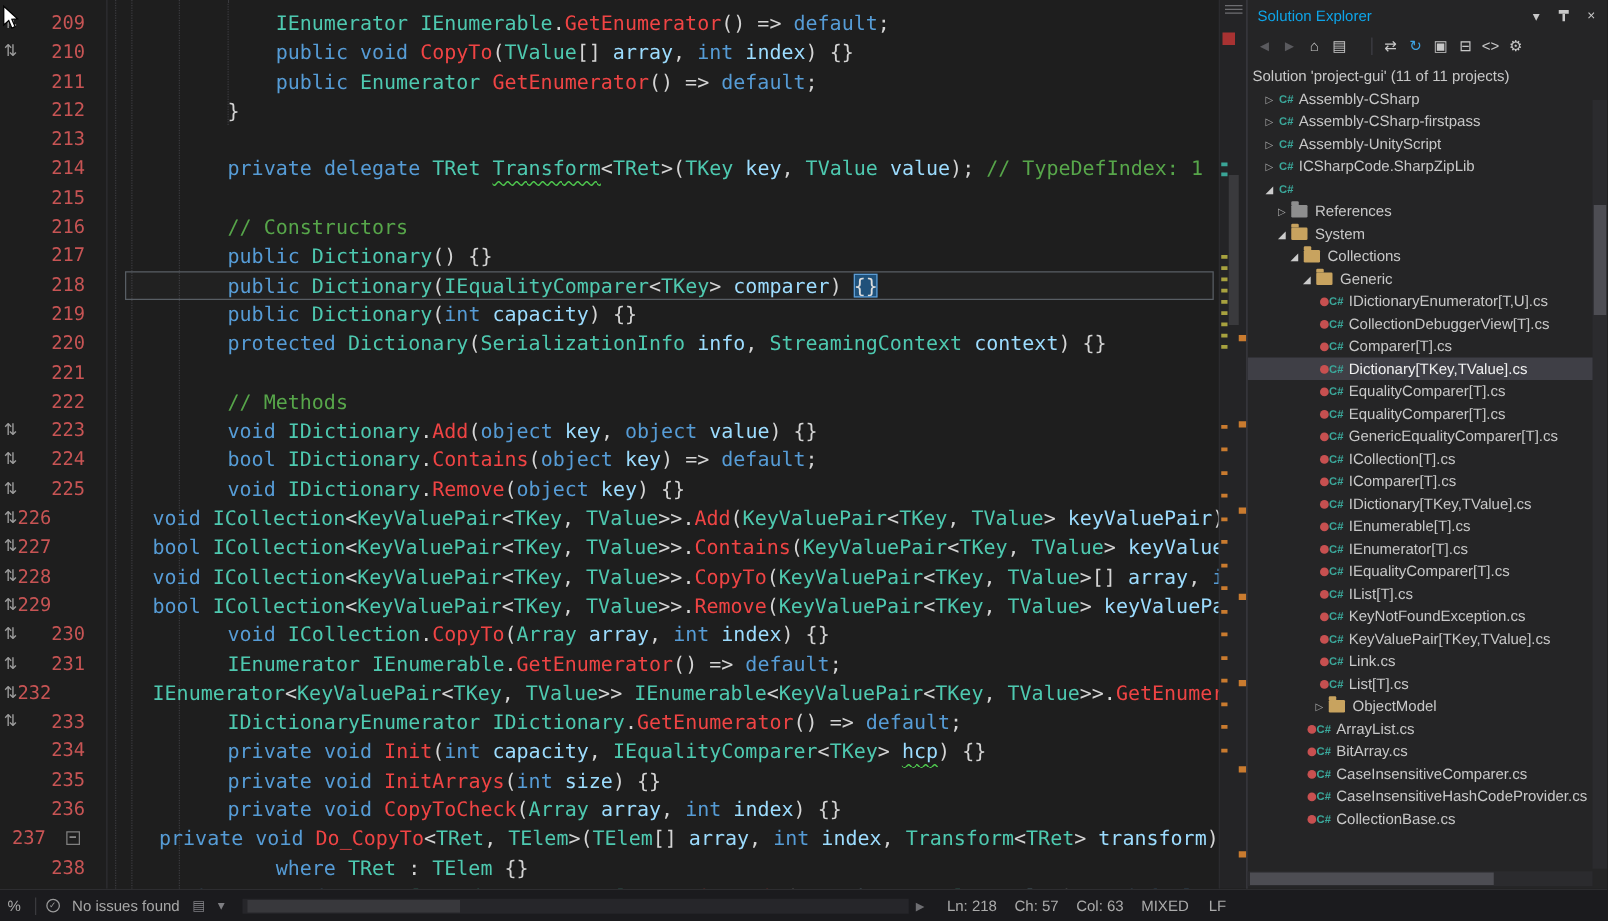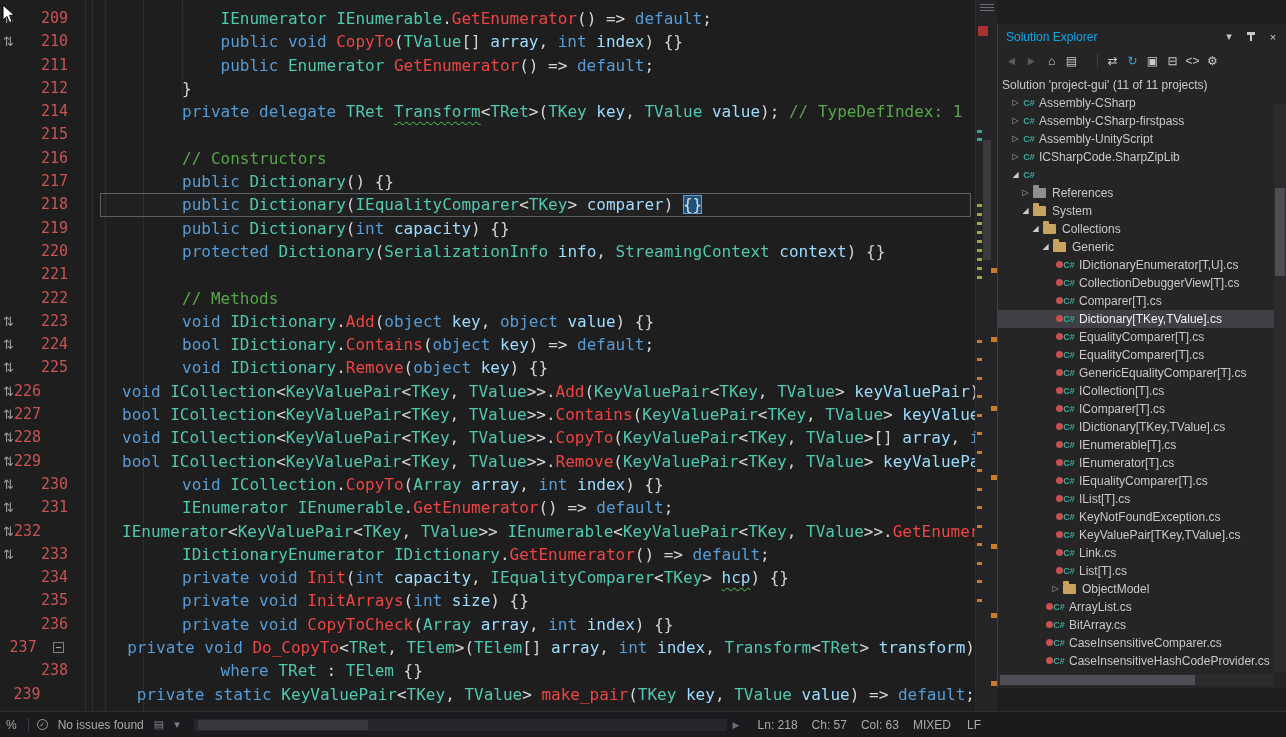--- a/index.html
+++ b/index.html
@@ -1,19 +1,19 @@
 <!DOCTYPE html>
 <html><head>
 <meta charset="utf-8">
 <style>
   * { margin:0; padding:0; box-sizing:border-box; }
   html,body { width:1286px; height:737px; overflow:hidden; background:#1E1E1E;
               font-family:"Liberation Sans", sans-serif; }
   .app { width:1286px; height:737px; display:flex; flex-direction:column; }
-  .top { display:flex; height:711px;align-items:center; }
+  .top { display:flex; height:711px; }
 
   
   .editor-wrap { position:relative; width:997px; height:711px; background:#1E1E1E; overflow:hidden; }
   .vguide { position:absolute; top:0; bottom:0; width:0; border-left:1px dotted #3A3A3E; z-index:1; }
   .vguide.solid { border-left:1px solid #2F2F33; }
   .vguide.short { bottom:auto; height:100px; }
   .code-rows { position:absolute; top:7px; left:0; width:975px; height:704px; overflow:hidden; z-index:2; }
   .code-row { display:flex; height:23.3px; line-height:23.3px; white-space:pre; position:relative;
               font-family:"DejaVu Sans Mono", monospace; font-size:16px; }
   .code-row.current::before { content:""; position:absolute; left:100px; right:4px; top:0; bottom:0;
@@ -113,20 +113,21 @@
       <div class="vguide" style="left:92px"></div>
       <div class="vguide" style="left:105px"></div>
       <div class="vguide" style="left:143px"></div>
       <div class="vguide short" style="left:182px"></div>
 
       <div class="code-rows" id="code-rows">
           <div class="code-row"><span class="gutter-cell">⇅</span><span class="num-cell">209</span><span class="outline-cell"></span><span class="code-cell" style="padding-left: 115.56px;"><span class="tk-t">IEnumerator</span><span class="tk-o"> </span><span class="tk-t">IEnumerable</span><span class="tk-o">.</span><span class="tk-m">GetEnumerator</span><span class="tk-o">() =&gt; </span><span class="tk-k">default</span><span class="tk-o">;</span></span></div>
           <div class="code-row"><span class="gutter-cell">⇅</span><span class="num-cell">210</span><span class="outline-cell"></span><span class="code-cell" style="padding-left: 115.56px;"><span class="tk-k">public</span><span class="tk-o"> </span><span class="tk-k">void</span><span class="tk-o"> </span><span class="tk-m">CopyTo</span><span class="tk-o">(</span><span class="tk-t">TValue</span><span class="tk-o">[] </span><span class="tk-v">array</span><span class="tk-o">, </span><span class="tk-k">int</span><span class="tk-o"> </span><span class="tk-v">index</span><span class="tk-o">) {}</span></span></div>
           <div class="code-row"><span class="gutter-cell"></span><span class="num-cell">211</span><span class="outline-cell"></span><span class="code-cell" style="padding-left: 115.56px;"><span class="tk-k">public</span><span class="tk-o"> </span><span class="tk-t">Enumerator</span><span class="tk-o"> </span><span class="tk-m">GetEnumerator</span><span class="tk-o">() =&gt; </span><span class="tk-k">default</span><span class="tk-o">;</span></span></div>
           <div class="code-row"><span class="gutter-cell"></span><span class="num-cell">212</span><span class="outline-cell"></span><span class="code-cell" style="padding-left: 77.04px;"><span class="tk-o">}</span></span></div>
+          <div class="code-row"><span class="gutter-cell"></span><span class="num-cell">213</span><span class="outline-cell"></span><span class="code-cell" style="padding-left: 0px;"></span></div>
           <div class="code-row"><span class="gutter-cell"></span><span class="num-cell">214</span><span class="outline-cell"></span><span class="code-cell" style="padding-left: 77.04px;"><span class="tk-k">private</span><span class="tk-o"> </span><span class="tk-k">delegate</span><span class="tk-o"> </span><span class="tk-t">TRet</span><span class="tk-o"> </span><span class="tk-t tk-sq">Transform</span><span class="tk-o">&lt;</span><span class="tk-t">TRet</span><span class="tk-o">&gt;(</span><span class="tk-t">TKey</span><span class="tk-o"> </span><span class="tk-v">key</span><span class="tk-o">, </span><span class="tk-t">TValue</span><span class="tk-o"> </span><span class="tk-v">value</span><span class="tk-o">); </span><span class="tk-c">// TypeDefIndex: 1</span></span></div>
           <div class="code-row"><span class="gutter-cell"></span><span class="num-cell">215</span><span class="outline-cell"></span><span class="code-cell" style="padding-left: 0px;"></span></div>
           <div class="code-row"><span class="gutter-cell"></span><span class="num-cell">216</span><span class="outline-cell"></span><span class="code-cell" style="padding-left: 77.04px;"><span class="tk-c">// Constructors</span></span></div>
           <div class="code-row"><span class="gutter-cell"></span><span class="num-cell">217</span><span class="outline-cell"></span><span class="code-cell" style="padding-left: 77.04px;"><span class="tk-k">public</span><span class="tk-o"> </span><span class="tk-t">Dictionary</span><span class="tk-o">() {}</span></span></div>
           <div class="code-row current"><span class="gutter-cell"></span><span class="num-cell">218</span><span class="outline-cell"></span><span class="code-cell" style="padding-left: 77.04px;"><span class="tk-k">public</span><span class="tk-o"> </span><span class="tk-t">Dictionary</span><span class="tk-o">(</span><span class="tk-t">IEqualityComparer</span><span class="tk-o">&lt;</span><span class="tk-t">TKey</span><span class="tk-o">&gt; </span><span class="tk-v">comparer</span><span class="tk-o">) </span><span class="tk-sel">{}</span></span></div>
           <div class="code-row"><span class="gutter-cell"></span><span class="num-cell">219</span><span class="outline-cell"></span><span class="code-cell" style="padding-left: 77.04px;"><span class="tk-k">public</span><span class="tk-o"> </span><span class="tk-t">Dictionary</span><span class="tk-o">(</span><span class="tk-k">int</span><span class="tk-o"> </span><span class="tk-v">capacity</span><span class="tk-o">) {}</span></span></div>
           <div class="code-row"><span class="gutter-cell"></span><span class="num-cell">220</span><span class="outline-cell"></span><span class="code-cell" style="padding-left: 77.04px;"><span class="tk-k">protected</span><span class="tk-o"> </span><span class="tk-t">Dictionary</span><span class="tk-o">(</span><span class="tk-t">SerializationInfo</span><span class="tk-o"> </span><span class="tk-v">info</span><span class="tk-o">, </span><span class="tk-t">StreamingContext</span><span class="tk-o"> </span><span class="tk-v">context</span><span class="tk-o">) {}</span></span></div>
           <div class="code-row"><span class="gutter-cell"></span><span class="num-cell">221</span><span class="outline-cell"></span><span class="code-cell" style="padding-left: 0px;"></span></div>
           <div class="code-row"><span class="gutter-cell"></span><span class="num-cell">222</span><span class="outline-cell"></span><span class="code-cell" style="padding-left: 77.04px;"><span class="tk-c">// Methods</span></span></div>
           <div class="code-row"><span class="gutter-cell">⇅</span><span class="num-cell">223</span><span class="outline-cell"></span><span class="code-cell" style="padding-left: 77.04px;"><span class="tk-k">void</span><span class="tk-o"> </span><span class="tk-t">IDictionary</span><span class="tk-o">.</span><span class="tk-m">Add</span><span class="tk-o">(</span><span class="tk-k">object</span><span class="tk-o"> </span><span class="tk-v">key</span><span class="tk-o">, </span><span class="tk-k">object</span><span class="tk-o"> </span><span class="tk-v">value</span><span class="tk-o">) {}</span></span></div>

